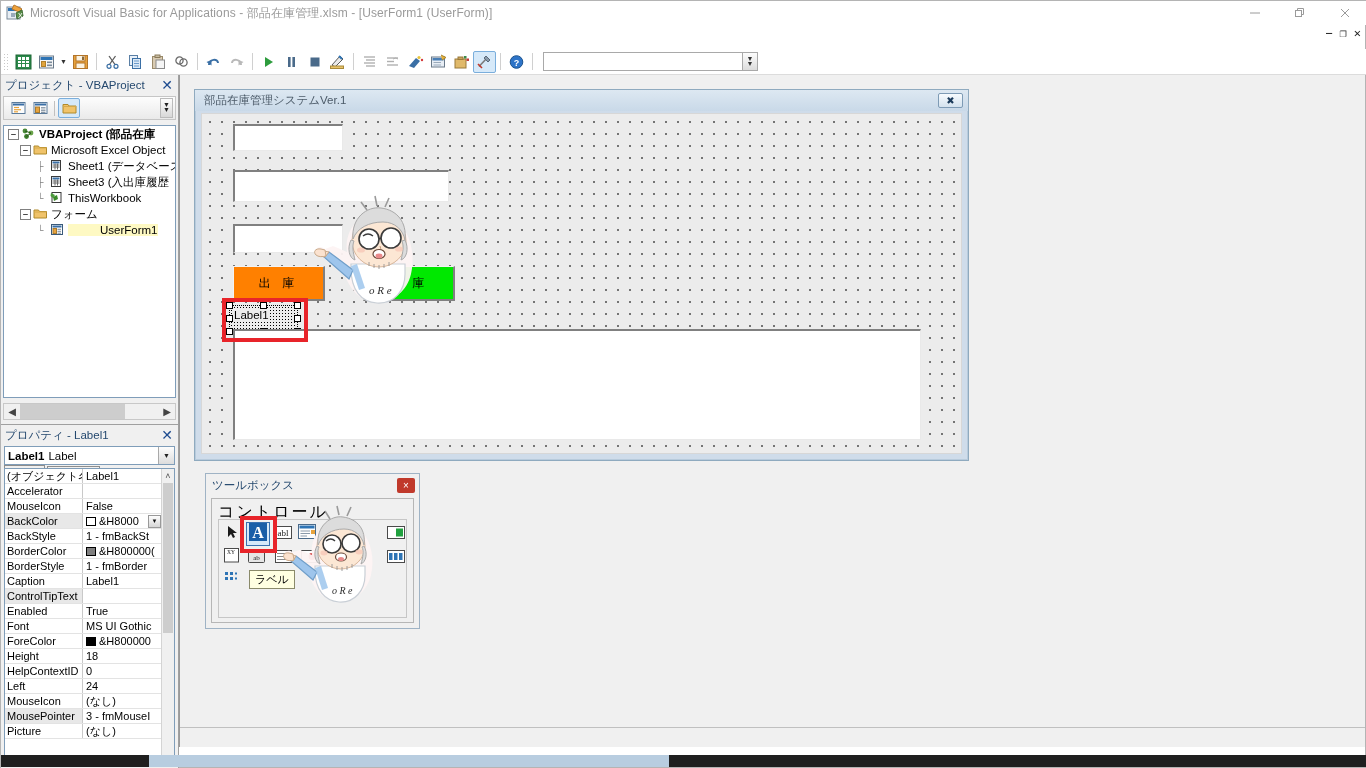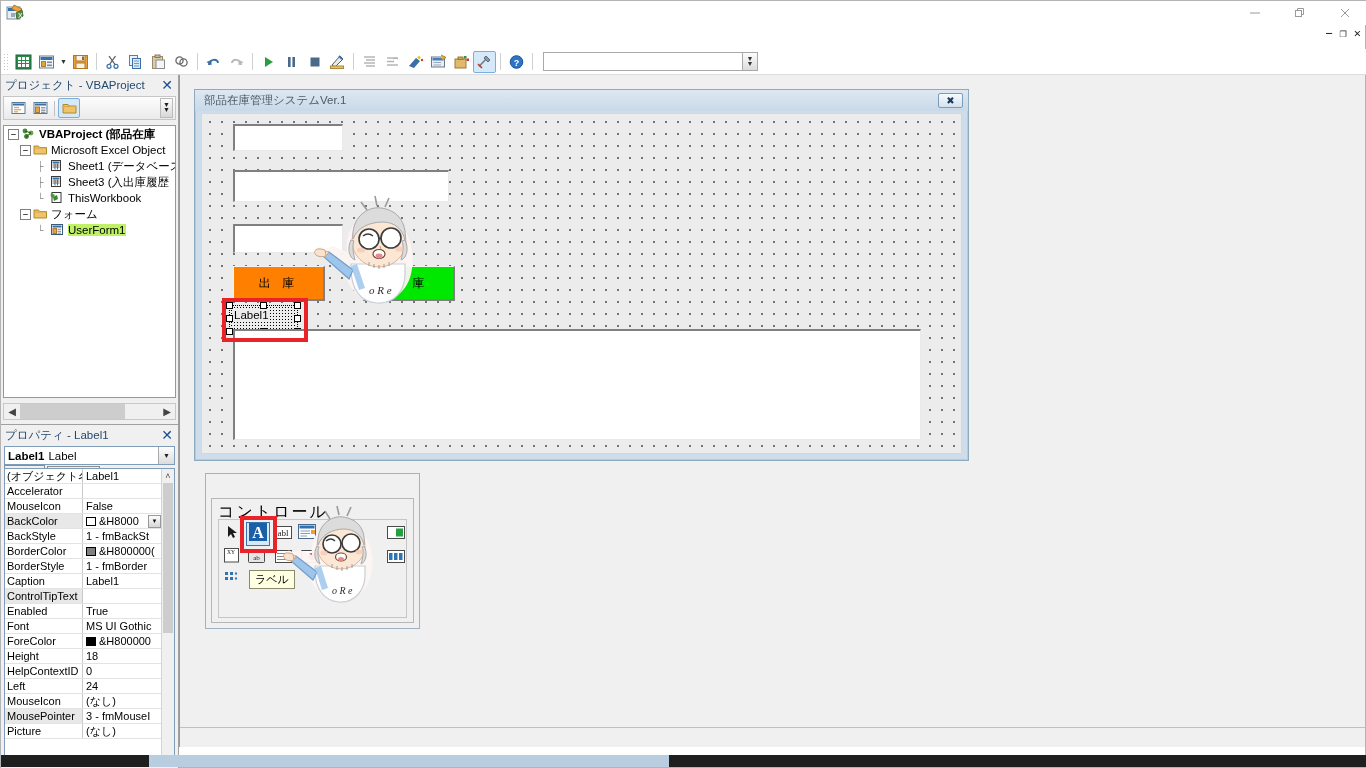--- a/index.html
+++ b/index.html
@@ -142,21 +142,21 @@
   }
   .tree-row { display:flex; align-items:center; height:16px; white-space:nowrap; }
   .tree-row .exp {
     width:11px; height:11px; border:1px solid #808080; background:#fff;
     font-size:9px; line-height:9px; text-align:center; color:#000; flex:none;
     font-family:"DejaVu Sans Mono", monospace;
   }
   .tree-ico { width:16px; height:14px; flex:none; margin:0 2px; position:relative; }
   .tree-lbl { font-size:11.5px; }
   .tree-lbl.bold { font-weight:700; }
-  .tree-lbl.sel { background:#bef264; }
+  .tree-lbl.sel { background:#fef9c3;padding-left:32px; }
   .dots { flex:none; }
 
   .pe-hscroll {
     position:absolute; left:2px; right:2px; bottom:4px; height:17px;
     background:#f0f0f0; border:1px solid #c8c8c8; display:flex; align-items:center;
   }
   .scr-arrow { width:16px; height:15px; display:flex; align-items:center; justify-content:center;
                font-size:10px; color:#444; background:#f0f0f0; }
   .scr-thumb { height:15px; background:#cdcdcd; }
 
@@ -332,20 +332,21 @@
     <span class="app-icon">
       <svg width="18" height="18" viewBox="0 0 18 18">
         <rect x="1" y="3" width="13" height="12" fill="#e8eef4" stroke="#7a8a99"></rect>
         <rect x="2" y="4" width="11" height="3" fill="#2e74b5"></rect>
         <path d="M5 9 L9 9 L9 13 L5 13 Z" fill="#9ab"></path>
         <path d="M8 1 L16 5 L13 8 L6 5 Z" fill="#f0a33c" stroke="#b9782a"></path>
         <path d="M10 9 L16 6 L17 12 L11 15 Z" fill="#5a8f4a" stroke="#3d6a33"></path>
         <text x="12" y="14" font-size="7" fill="#fff" font-family="sans-serif">X</text>
       </svg>
     </span>
+    <span class="title-text">Microsoft Visual Basic for Applications - 部品在庫管理.xlsm - [UserForm1 (UserForm)]</span>
     <div class="win-btns">
       <div class="win-btn">
         <svg width="12" height="12" viewBox="0 0 12 12">
             <line x1="1" y1="6" x2="11" y2="6" stroke="#9a9a9a" stroke-width="1"></line>
           </svg>
       </div>
       <div class="win-btn">
         <svg width="12" height="12" viewBox="0 0 12 12">
           <rect x="1.5" y="3.5" width="6" height="6" fill="none" stroke="#9a9a9a"></rect>
           <polyline points="3.5,3.5 3.5,1.5 9.5,1.5 9.5,7.5 7.5,7.5" fill="none" stroke="#9a9a9a"></polyline>
@@ -878,20 +879,24 @@
               <text x="62" y="100" font-size="11" fill="#2a2a2a" font-family="serif" font-style="italic">o R e</text>
             </g>
           </svg>
         </div>
 
         <div class="redbox" style="left:20px; top:184px; width:86px; height:44px;"></div>
       </div>
     </div>
 
     <div class="toolbox">
+      <div class="tbx-title">
+        <span>ツールボックス</span>
+        <span class="tbx-close">×</span>
+      </div>
       <div class="tbx-body">
         <div class="tbx-tab">コントロール</div>
         <div class="tbx-pal">
 
           <div class="tool" style="left:3px; top:4px;">
             <span>
               <svg width="14" height="14" viewBox="0 0 14 14">
                   <polygon points="3,1 3,12 6,9 8,13 10,12 8,8 12,8" fill="#1a1a1a"></polygon>
                 </svg>
             </span>

